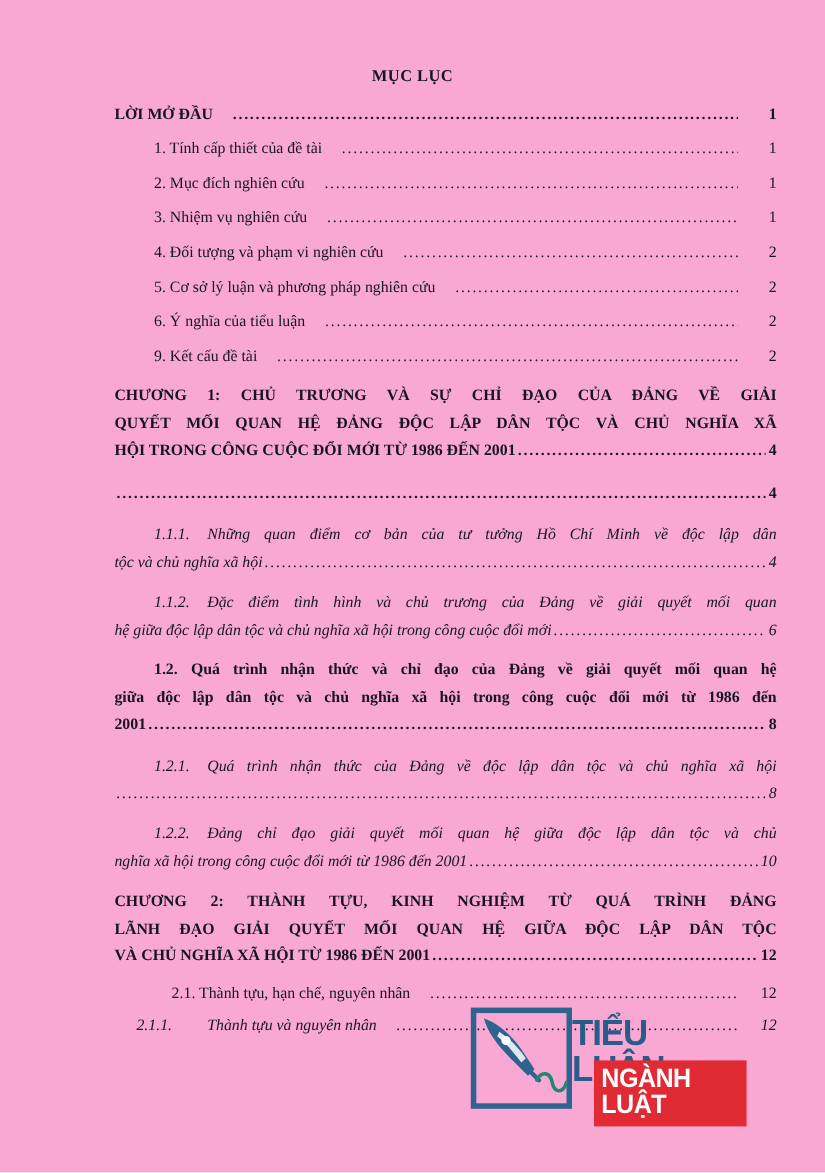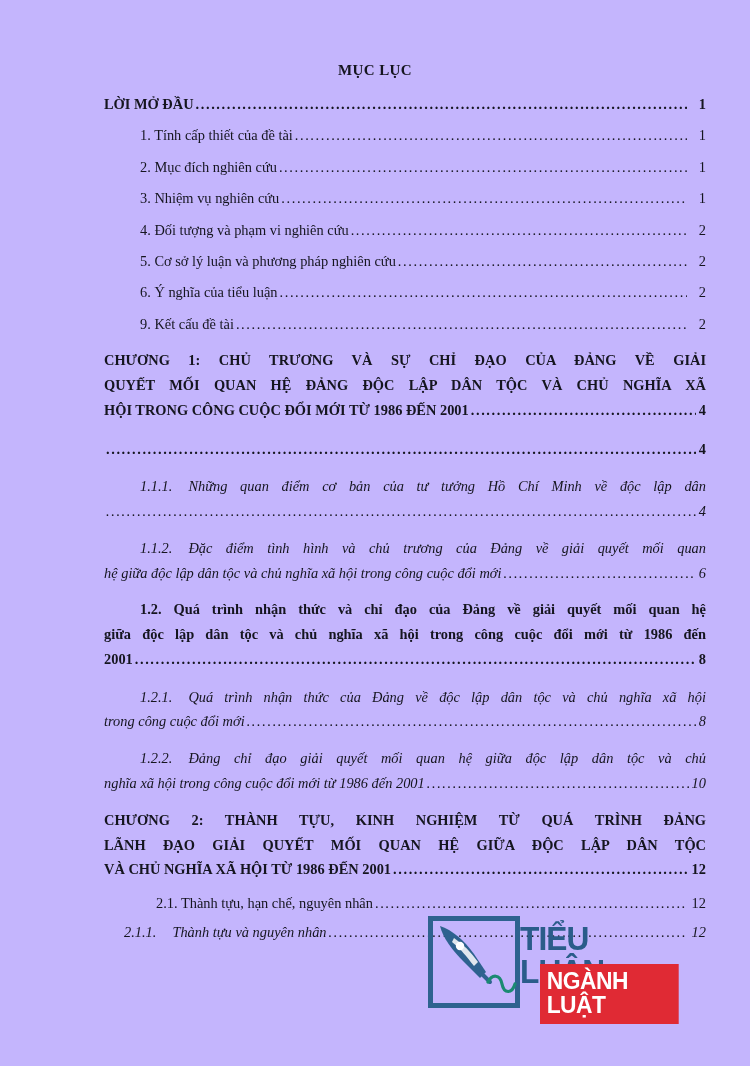--- a/index.html
+++ b/index.html
@@ -4,21 +4,21 @@
 <style>
   html, body {
     margin: 0;
     padding: 0;
     background: #ffffff;
   }
   .page {
     position: relative;
     width: 750px;
     height: 1066px;
-    background: #c4b5fd;
+    background: #f9a8d4;
     overflow: hidden;
     font-family: "Liberation Serif", "DejaVu Serif", serif;
     color: #101018;
   }
   .toc-title {
     text-align: center;
     font-weight: bold;
     font-size: 15px;
     letter-spacing: 0.4px;
     margin: 0;
@@ -39,20 +39,21 @@
     font-size: 14.4px;
     line-height: 1.0;
     margin-bottom: 0;
     color: #15151f;
   }
   
   .row {
     display: flex;
     align-items: center;
     width: 100%;
+    gap: 16px;
   }
   .row .txt { white-space: pre; }
   .row .dots {
     flex: 1 1 auto;
     overflow: hidden;
     white-space: nowrap;
     letter-spacing: 1.6px;
     padding: 0 2px;
     min-width: 10px;
   }
@@ -262,20 +263,21 @@
           <span class="dots">.............................................................................................................................................................................</span>
           <span class="pg">4</span>
         </span>
       </div>
     </div>
 
     <div class="entry lvl-sub block">
       <div class="lines">
         <span class="justify-line"><span class="numtag">1.1.1.</span><span>Những quan điểm cơ bản của tư tưởng Hồ Chí Minh về độc lập dân</span></span>
         <span class="lastline">
+          <span class="txt">tộc và chủ nghĩa xã hội</span>
           <span class="dots">.............................................................................................................................................................................</span>
           <span class="pg">4</span>
         </span>
       </div>
     </div>
 
     <div class="entry lvl-sub block">
       <div class="lines">
         <span class="justify-line"><span class="numtag">1.1.2.</span><span>Đặc điểm tình hình và chủ trương của Đảng về giải quyết mối quan</span></span>
         <span class="lastline">
@@ -295,21 +297,20 @@
           <span class="dots">.............................................................................................................................................................................</span>
           <span class="pg">8</span>
         </span>
       </div>
     </div>
 
     <div class="entry lvl-sub block">
       <div class="lines">
         <span class="justify-line"><span class="numtag">1.2.1.</span><span>Quá trình nhận thức của Đảng về độc lập dân tộc và chủ nghĩa xã hội</span></span>
         <span class="lastline">
-          <span class="txt">trong công cuộc đổi mới</span>
           <span class="dots">.............................................................................................................................................................................</span>
           <span class="pg">8</span>
         </span>
       </div>
     </div>
 
     <div class="entry lvl-sub block">
       <div class="lines">
         <span class="justify-line"><span class="numtag">1.2.2.</span><span>Đảng chỉ đạo giải quyết mối quan hệ giữa độc lập dân tộc và chủ</span></span>
         <span class="lastline">

